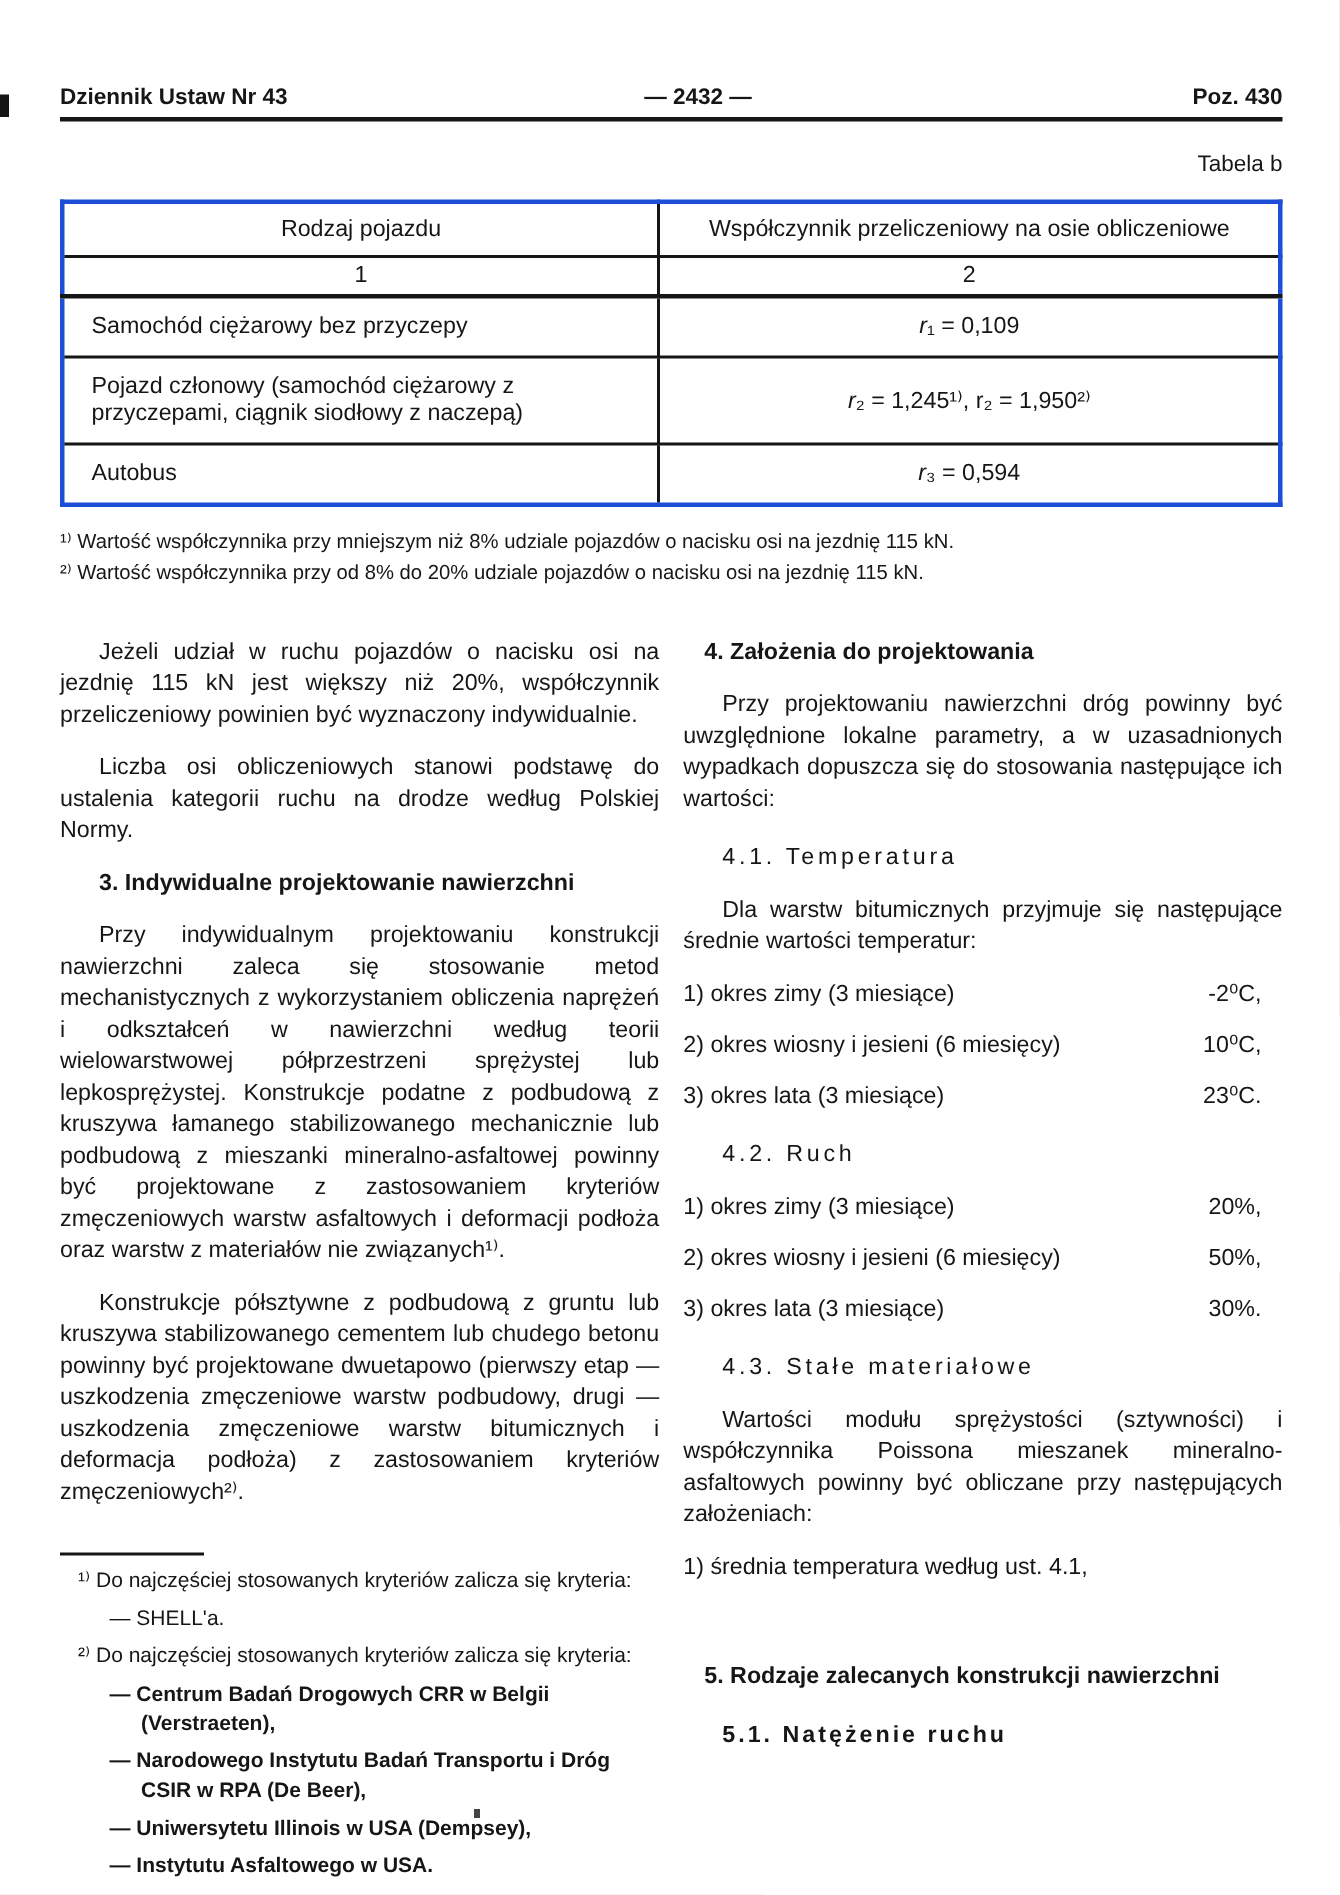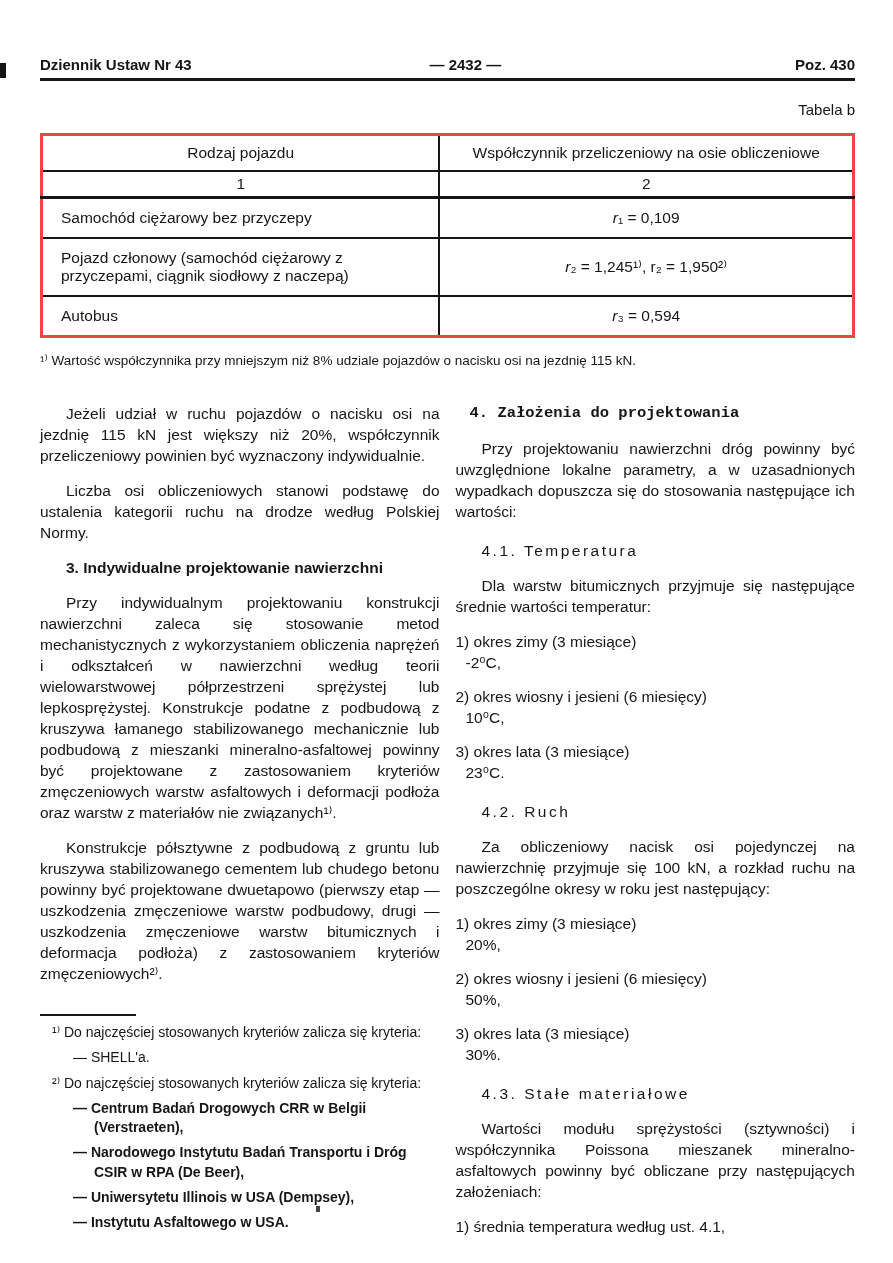--- a/index.html
+++ b/index.html
@@ -15,40 +15,40 @@
     box-sizing:border-box;
     padding:56px 38px 0 40px;
   }
   
   .hdr{display:flex;justify-content:space-between;align-items:baseline;font-weight:bold;font-size:15px;gap:32px;}
   .hdr-center{transform:translateX(-28px);}
   .hdr-rule{border:none;border-top:3px solid #161616;margin:5px 0 0 0;}
   .table-label{text-align:right;margin-top:20px;font-size:15px;}
   
   table.veh{border-collapse:collapse;width:100%;margin-top:15px;table-layout:fixed;}
-  table.veh{border:3px solid #ef4444;}
+  table.veh{border:3px solid #1d4ed8;}
   table.veh td,table.veh th{border:2px solid #161616;font-weight:normal;font-size:15.5px;vertical-align:middle;}
   table.veh col.c1{width:49%;}
   .th-cell{text-align:center;padding:8px 6px;}
   .num-cell{text-align:center;padding:3px 6px;font-size:15px;border-bottom-width:3px !important;}
   .veh-cell{text-align:left;padding:10px 10px 10px 18px;}
   .veh-cell .wrapcap{display:inline-block;max-width:310px;}
   .coef-cell{text-align:center;padding:10px 18px;}
   .coef{display:inline-block;}
   .coef::first-letter{font-style:italic;}
   
   .tbl-fns{margin-top:13px;font-size:13.5px;line-height:1.55;}
   
   .cols{display:flex;gap:16px;margin-top:31px;}
   .col{flex:1 1 0;min-width:0;line-height:21px;}
   .para{text-align:justify;text-indent:26px;margin:0 0 14px 0;}
   .h-num{font-weight:bold;margin:10px 0 14px 0;text-indent:26px;}
-  .h-num.sec{text-indent:14px;margin-top:0;font-family:Liberation Mono, monospace;}
+  .h-num.sec{text-indent:14px;margin-top:0;}
   .subhead{letter-spacing:2.5px;text-indent:26px;margin:18px 0 14px 0;}
-  .kv{display:flex;justify-content:space-between;margin:0 0 13px 0;padding-right:14px;flex-direction:column;}
+  .kv{display:flex;justify-content:space-between;margin:0 0 13px 0;padding-right:14px;}
   .kv .v{white-space:nowrap;padding-left:10px;}
   .plain-li{margin:0 0 13px 0;}
   
   .fn-block{margin-top:30px;font-size:14px;line-height:1.38;}
   .fn-rule{border:none;border-top:2px solid #161616;width:96px;margin:0 0 7px 0;}
   .fn-line{padding-left:28px;text-indent:-16px;margin:3px 0 4px 0;}
   .fn-item{padding-left:54px;text-indent:-21px;margin:6px 0;}
   .fn2 .fn-item{font-weight:bold;}
   
   .h-num.five{margin-top:52px;}
@@ -99,20 +99,21 @@
       </tr>
       <tr>
         <td class="veh-cell">Autobus</td>
         <td class="coef-cell"><span class="coef">r₃ = 0,594</span></td>
       </tr>
     </tbody>
   </table>
 
   <div class="tbl-fns">
     <div>¹⁾ Wartość współczynnika przy mniejszym niż 8% udziale pojazdów o nacisku osi na jezdnię 115 kN.</div>
+    <div>²⁾ Wartość współczynnika przy od 8% do 20% udziale pojazdów o nacisku osi na jezdnię 115 kN.</div>
   </div>
 
   <div class="cols">
 
     <div class="col">
       <p class="para">Jeżeli udział w ruchu pojazdów o nacisku osi na jezdnię 115 kN jest większy niż 20%, współczynnik przeliczeniowy powinien być wyznaczony indywidualnie.</p>
       <p class="para">Liczba osi obliczeniowych stanowi podstawę do ustalenia kategorii ruchu na drodze według Polskiej Normy.</p>
       <div class="h-num">3. Indywidualne projektowanie nawierzchni</div>
       <p class="para">Przy indywidualnym projektowaniu konstrukcji nawierzchni zaleca się stosowanie metod mechanistycznych z wykorzystaniem obliczenia naprężeń i odkształceń w nawierzchni według teorii wielowarstwowej półprzestrzeni sprężystej lub lepkosprężystej. Konstrukcje podatne z podbudową z kruszywa łamanego stabilizowanego mechanicznie lub podbudową z mieszanki mineralno-asfaltowej powinny być projektowane z zastosowaniem kryteriów zmęczeniowych warstw asfaltowych i deformacji podłoża oraz warstw z materiałów nie związanych¹⁾.</p>
       <p class="para">Konstrukcje półsztywne z podbudową z gruntu lub kruszywa stabilizowanego cementem lub chudego betonu powinny być projektowane dwuetapowo (pierwszy etap — uszkodzenia zmęczeniowe warstw podbudowy, drugi — uszkodzenia zmęczeniowe warstw bitumicznych i deformacja podłoża) z zastosowaniem kryteriów zmęczeniowych²⁾.</p>
@@ -146,21 +147,20 @@
       <div class="kv">
         <span>2) okres wiosny i jesieni (6 miesięcy)</span>
         <span class="v">10⁰C,</span>
       </div>
       <div class="kv">
         <span>3) okres lata (3 miesiące)</span>
         <span class="v">23⁰C.</span>
       </div>
 
       <div class="subhead">4.2. Ruch</div>
-      <p class="para">Za obliczeniowy nacisk osi pojedynczej na nawierzchnię przyjmuje się 100 kN, a rozkład ruchu na poszczególne okresy w roku jest następujący:</p>
       <div class="kv">
         <span>1) okres zimy (3 miesiące)</span>
         <span class="v">20%,</span>
       </div>
       <div class="kv">
         <span>2) okres wiosny i jesieni (6 miesięcy)</span>
         <span class="v">50%,</span>
       </div>
       <div class="kv">
         <span>3) okres lata (3 miesiące)</span>

